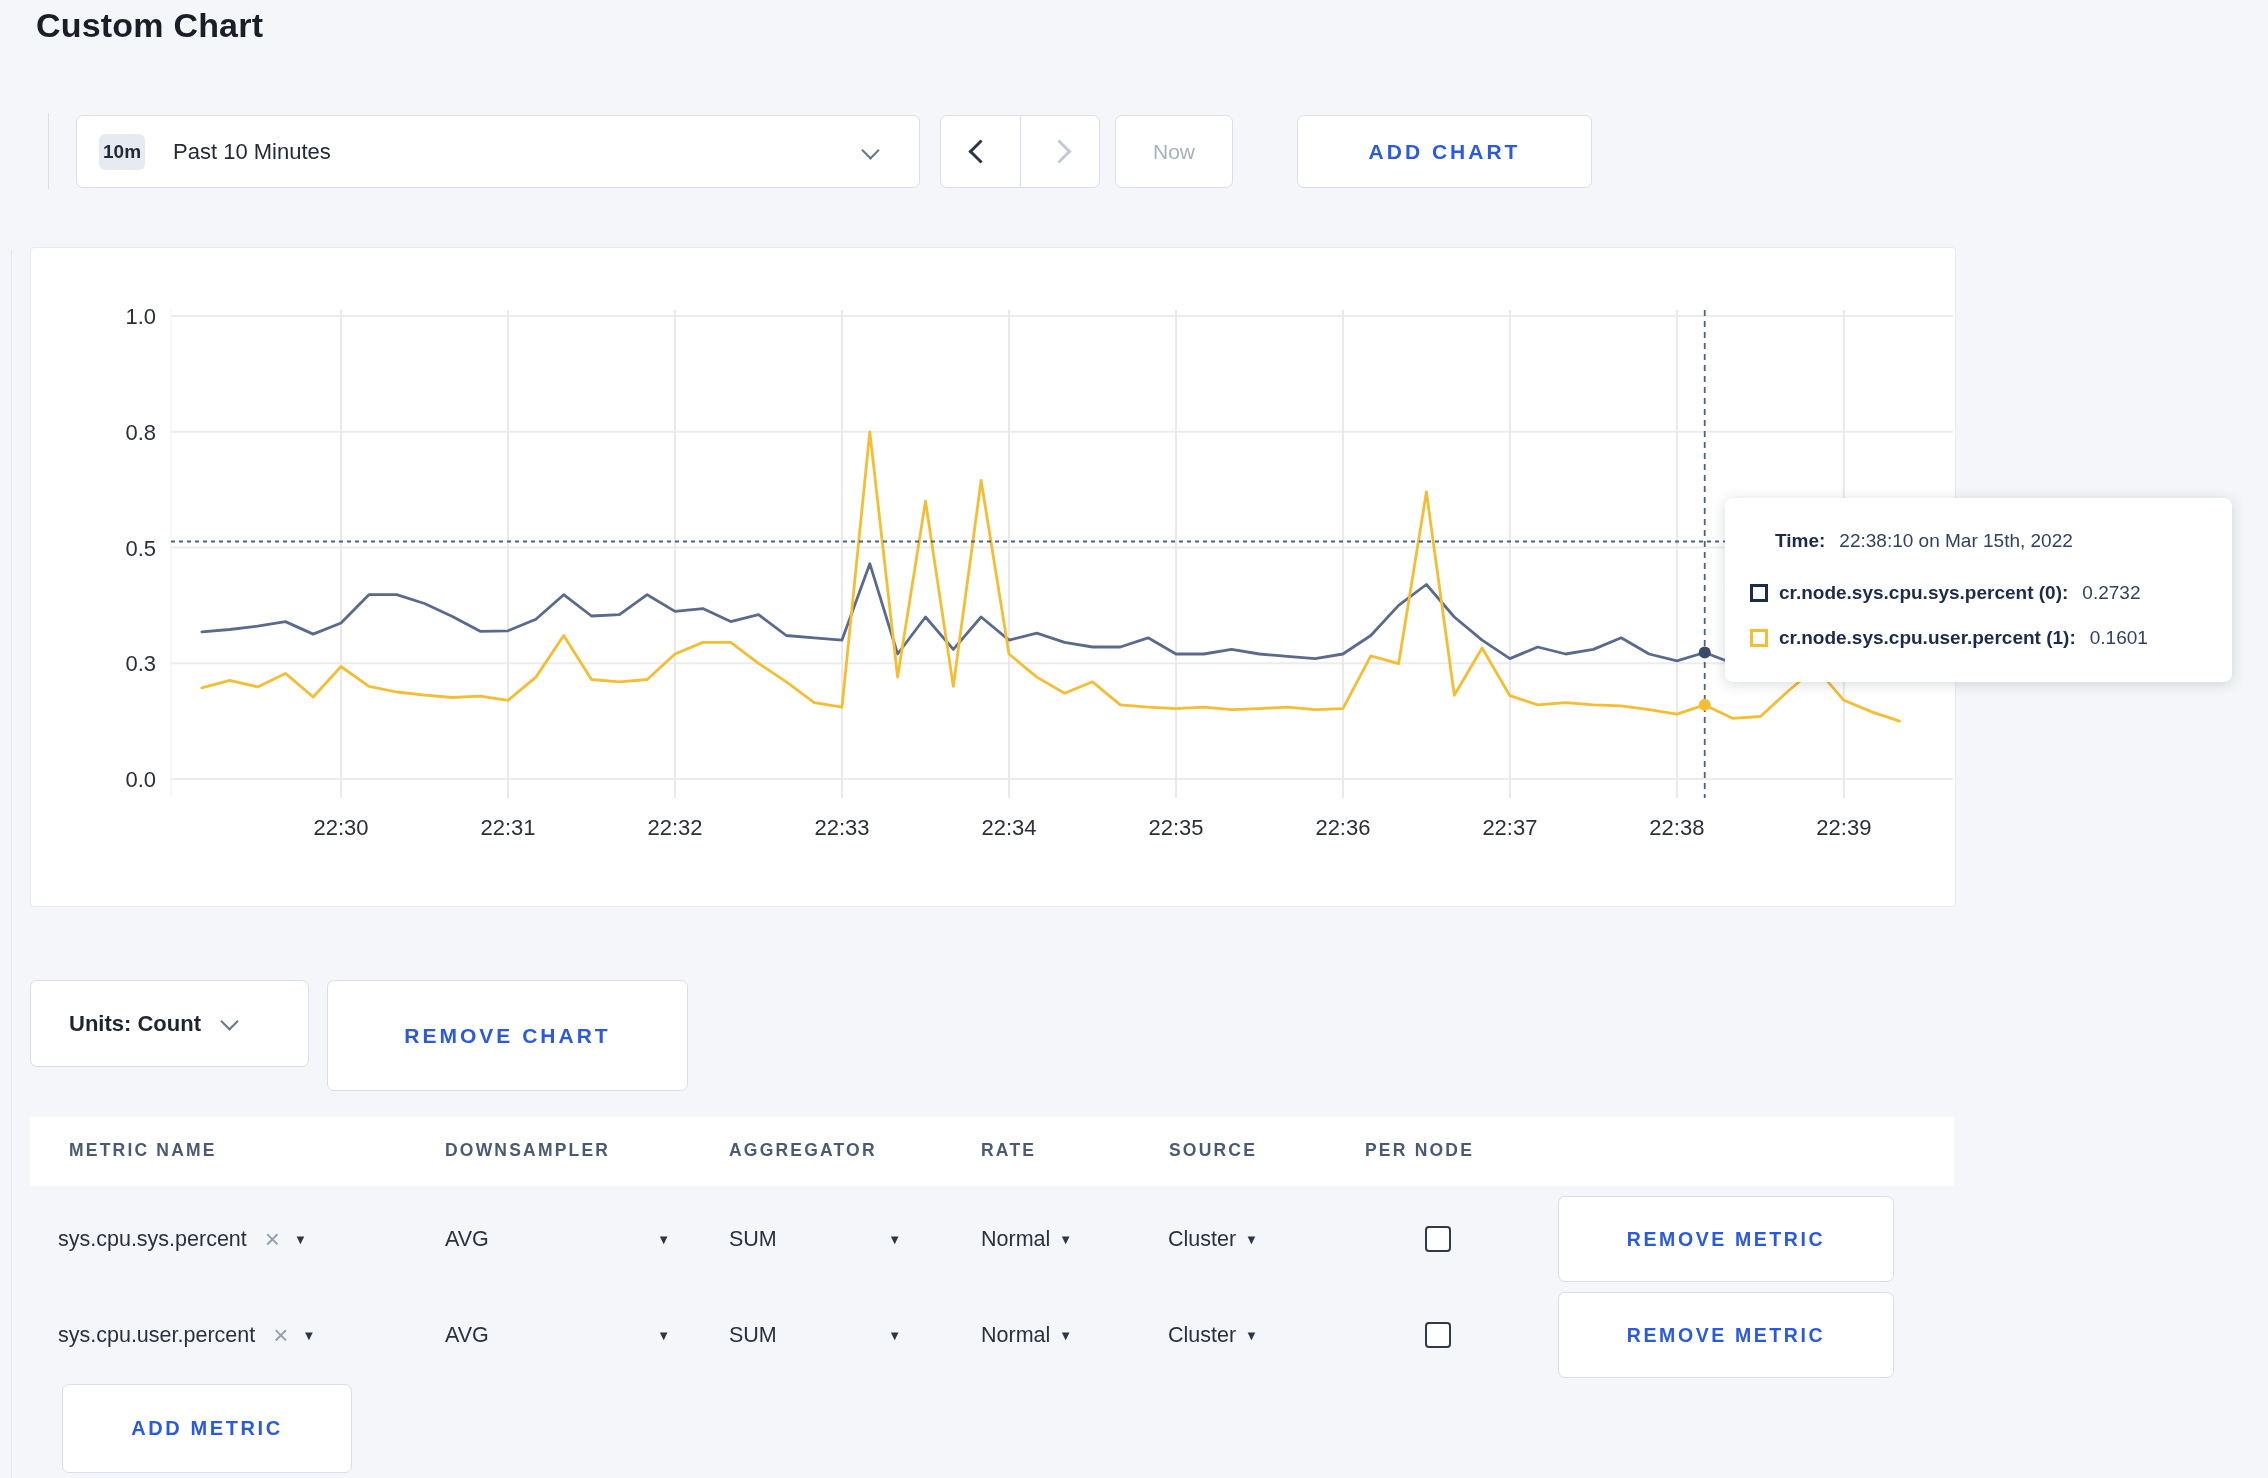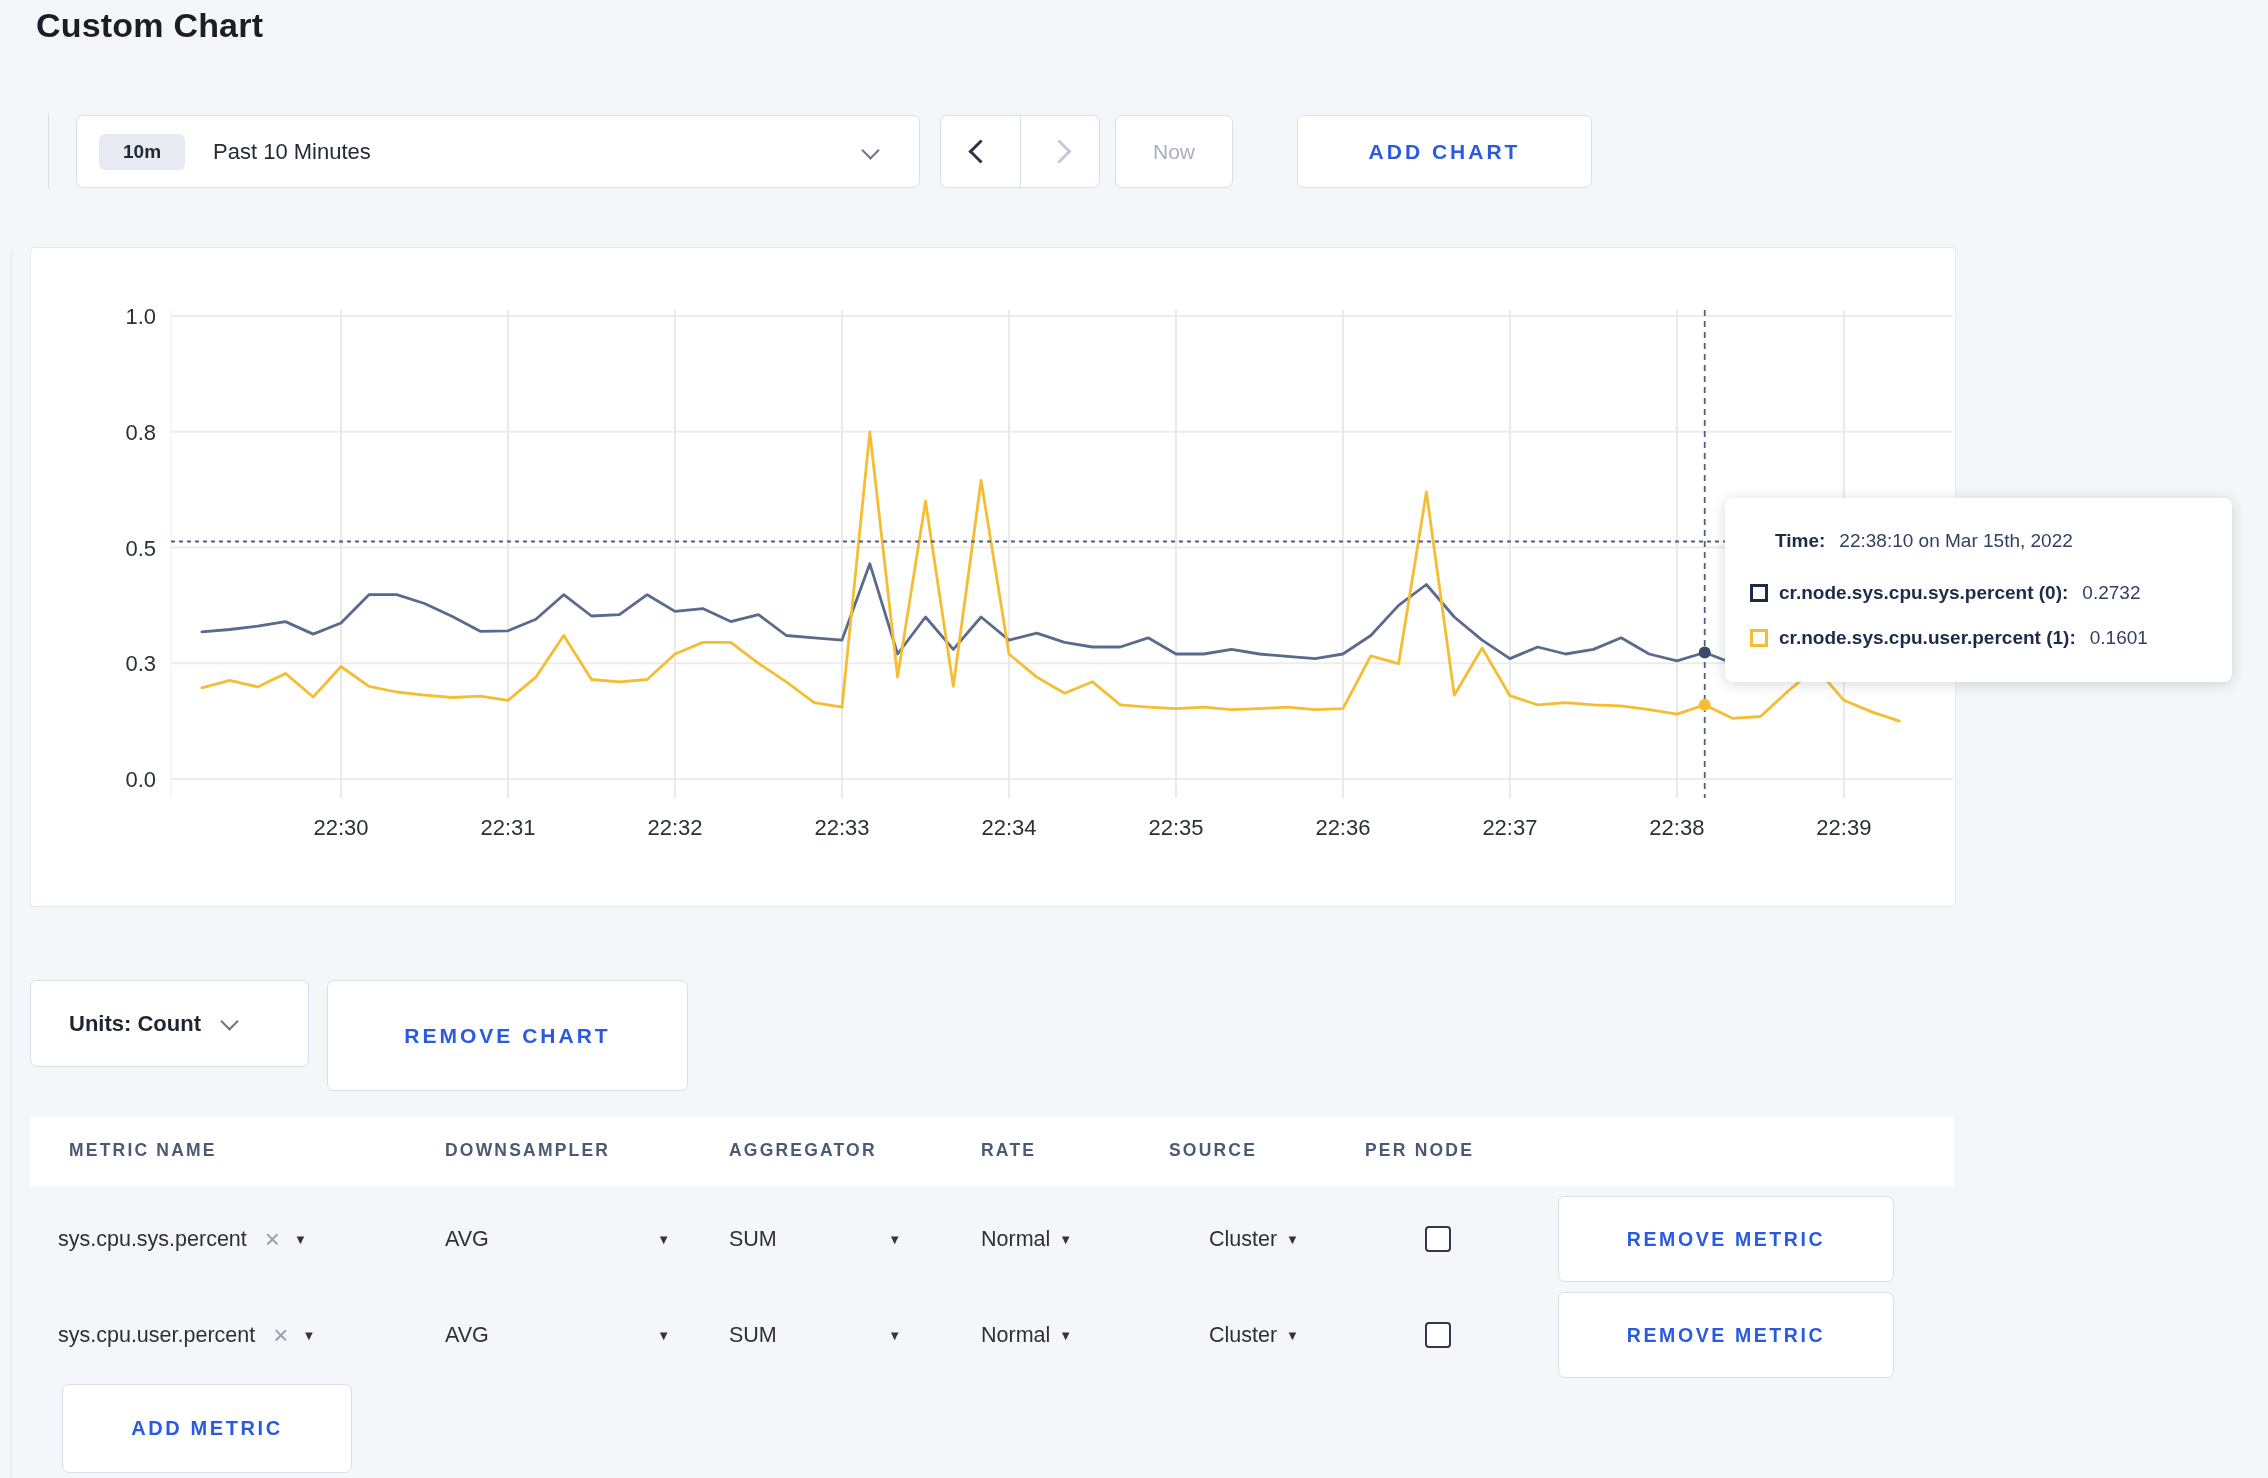--- a/index.html
+++ b/index.html
@@ -8,21 +8,21 @@
     background:#f4f6f9;font-family:"Liberation Sans",sans-serif;color:#2b303b;
   }
   .abs{position:absolute;}
   
   #page-title{left:36px;top:6px;font-size:34px;font-weight:600;color:#1a1e26;letter-spacing:.2px;}
   #left-rule{left:11px;top:250px;width:1px;height:1228px;background:#e4e8ee;}
   #toolbar-rule{left:48px;top:113px;width:1px;height:76px;background:#d8dde6;}
   
   .ctl{background:#fff;border:1px solid #d9dee8;border-radius:7px;box-sizing:border-box;}
   #time-select{left:76px;top:115px;width:844px;height:73px;display:flex;align-items:center;cursor:pointer;}
-  #time-badge{margin-left:22px;background:#e7eaf1;border-radius:6px;padding:7px 24px;font-size:19px;font-weight:700;color:#242a35;text-align:right;}
+  #time-badge{margin-left:22px;background:#e7eaf1;border-radius:6px;padding:7px 4px;font-size:19px;font-weight:700;color:#242a35;text-align:right;}
   #time-label{margin-left:28px;font-size:22px;color:#242a35;}
   .chev{display:inline-block;width:11px;height:11px;border-right:2.5px solid #6b7585;border-bottom:2.5px solid #6b7585;transform:rotate(45deg);}
   #time-chevron{position:absolute;right:42px;top:28px;}
   #pager{left:940px;top:115px;width:160px;height:73px;display:flex;}
   .pager-half{flex:1;display:flex;align-items:center;justify-content:center;cursor:pointer;}
   .pager-divider{width:1px;background:#d9dee8;}
   .chev-left{width:14px;height:14px;border-right:3.5px solid #2f3543;border-bottom:3.5px solid #2f3543;transform:rotate(135deg);}
   .chev-right{width:14px;height:14px;border-right:3.5px solid #c3c9d4;border-bottom:3.5px solid #c3c9d4;transform:rotate(-45deg);}
   #now-btn{left:1115px;top:115px;width:118px;height:73px;display:flex;align-items:center;justify-content:center;
     font-size:21px;color:#a8b0bd;cursor:pointer;}
@@ -55,21 +55,21 @@
   #metric-row-1{top:1292px;}
   .cell{position:absolute;top:0;height:86px;display:flex;align-items:center;font-size:21.5px;color:#2b303b;}
   .caret{font-size:13px;color:#2f3543;cursor:pointer;}
   .clear-x{font-size:26px;color:#959eae;cursor:pointer;line-height:1;}
   .name-cell{left:28px;}
   .name-cell .clear-x{margin-left:18px;}
   .name-cell .caret{margin-left:14px;}
   .ds-cell{left:415px;width:225px;justify-content:space-between;cursor:pointer;}
   .ag-cell{left:699px;width:172px;justify-content:space-between;cursor:pointer;}
   .rate-cell{left:951px;cursor:pointer;}
-  .src-cell{left:1179px;cursor:pointer;}
+  .src-cell{left:1138px;cursor:pointer;}
   .rate-cell .caret,.src-cell .caret{margin-left:9px;}
   .cb-cell{left:1395px;}
   .checkbox{width:26px;height:26px;background:#fff;border:2px solid #323a49;border-radius:4px;cursor:pointer;box-sizing:border-box;}
   .remove-metric-btn{position:absolute;left:1528px;top:0;width:336px;height:86px;background:#fff;
     border:1px solid #d9dee8;border-radius:7px;box-sizing:border-box;font-size:19.5px;letter-spacing:2.6px;}
   #add-metric-btn{left:62px;top:1384px;width:290px;height:89px;background:#fff;border:1px solid #d9dee8;border-radius:7px;box-sizing:border-box;font-size:20px;letter-spacing:2.6px;}
 </style>
 </head>
 <body>
 

